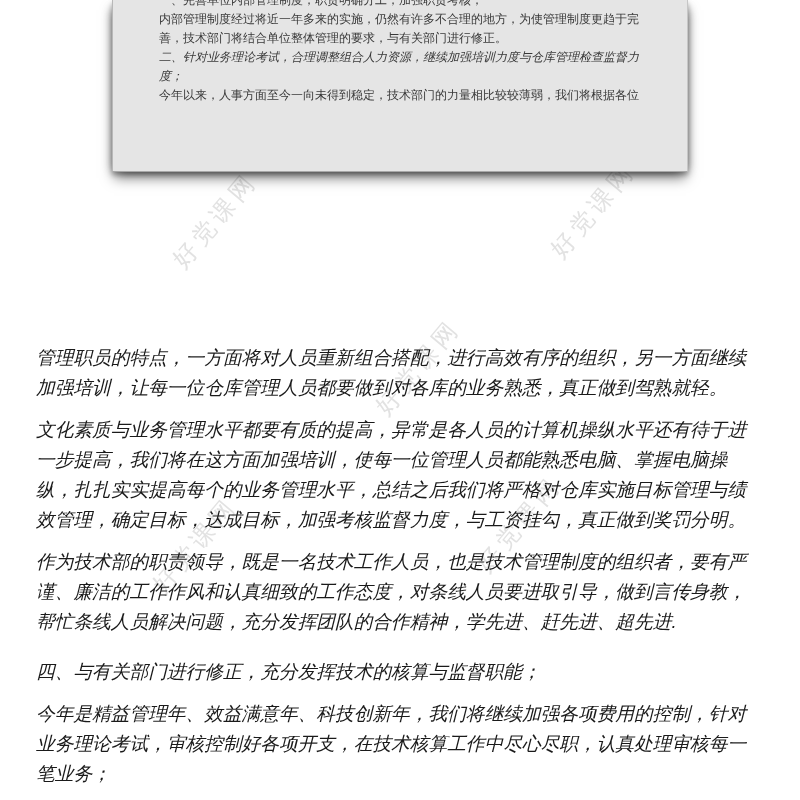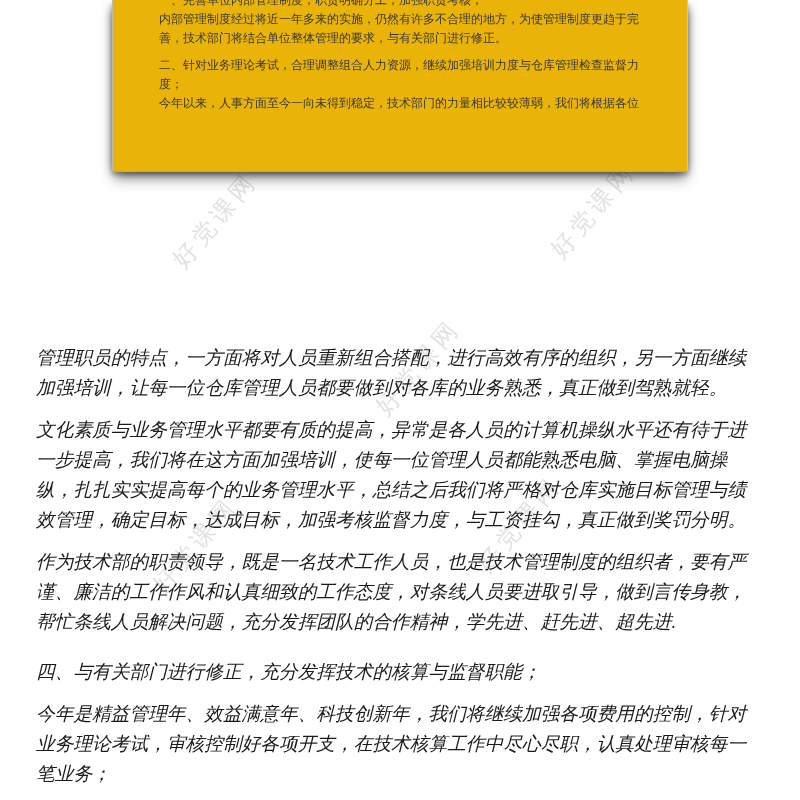--- a/index.html
+++ b/index.html
@@ -35,40 +35,40 @@
   .wm5 { left: 461px; top: 508px; }
 
   
   .scan-page {
     position: absolute;
     z-index: 2;
     left: 112px;
     top: 0;
     width: 574px;
     height: 171px;
-    background: #eab308;
+    background: #e5e5e5;
     border-left: 1px solid #b8b8b8;
     border-right: 1px solid #c6c6c6;
     border-bottom: 1px solid #a8a8a8;
     box-shadow:
       0 8px 12px -2px rgba(0,0,0,0.50),
       0 3px 5px rgba(0,0,0,0.25),
       -6px 3px 9px -6px rgba(0,0,0,0.35),
       6px 3px 9px -6px rgba(0,0,0,0.35);
     overflow: hidden;
   }
   .scan-inner {
     margin: -9px 44px 0 46px;
     font-size: 12px;
     line-height: 19px;
     color: #383838;
     word-break: normal;
   }
   .scan-inner p { margin: 0; }
-  .scan-inner p.gap-above { margin-top: 8px; }
+  .scan-inner p.gap-above { margin-top: 0; font-style: italic; }
 
   
   .body-text {
     position: absolute;
     z-index: 1;
     left: 24px;
     top: 331px;
     width: 752px;
     font-size: 18.7px;
     line-height: 30px;

